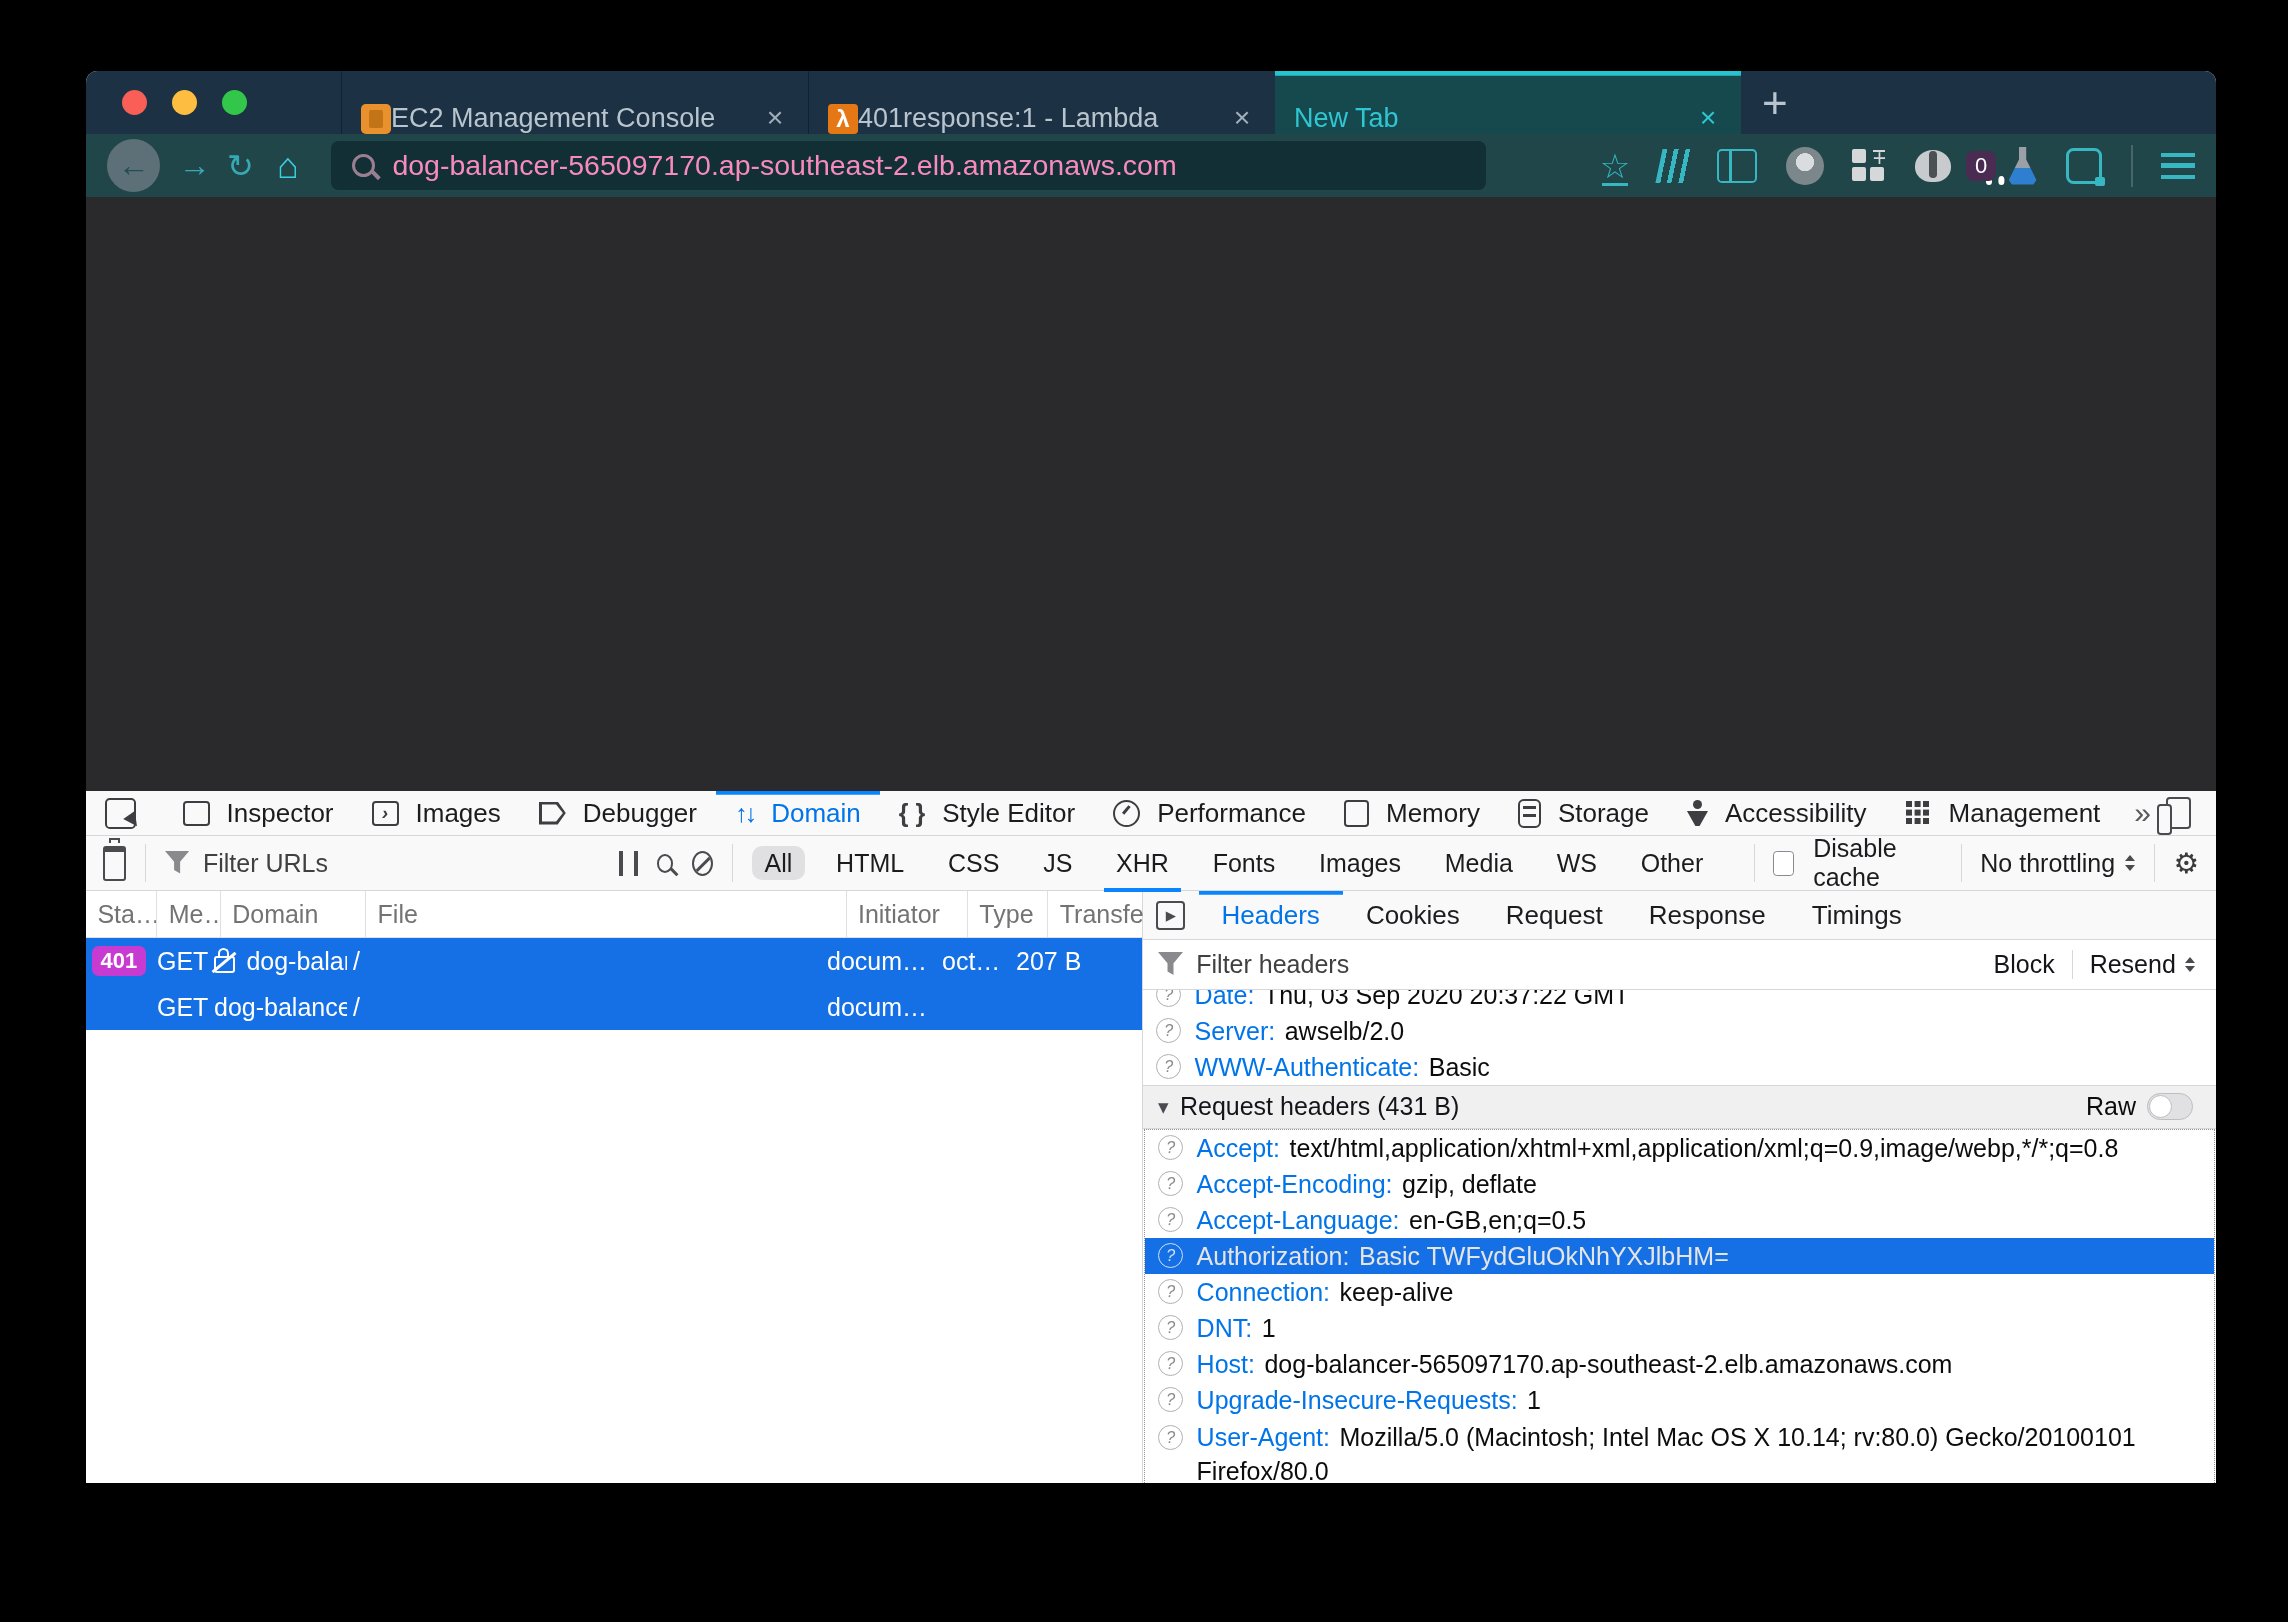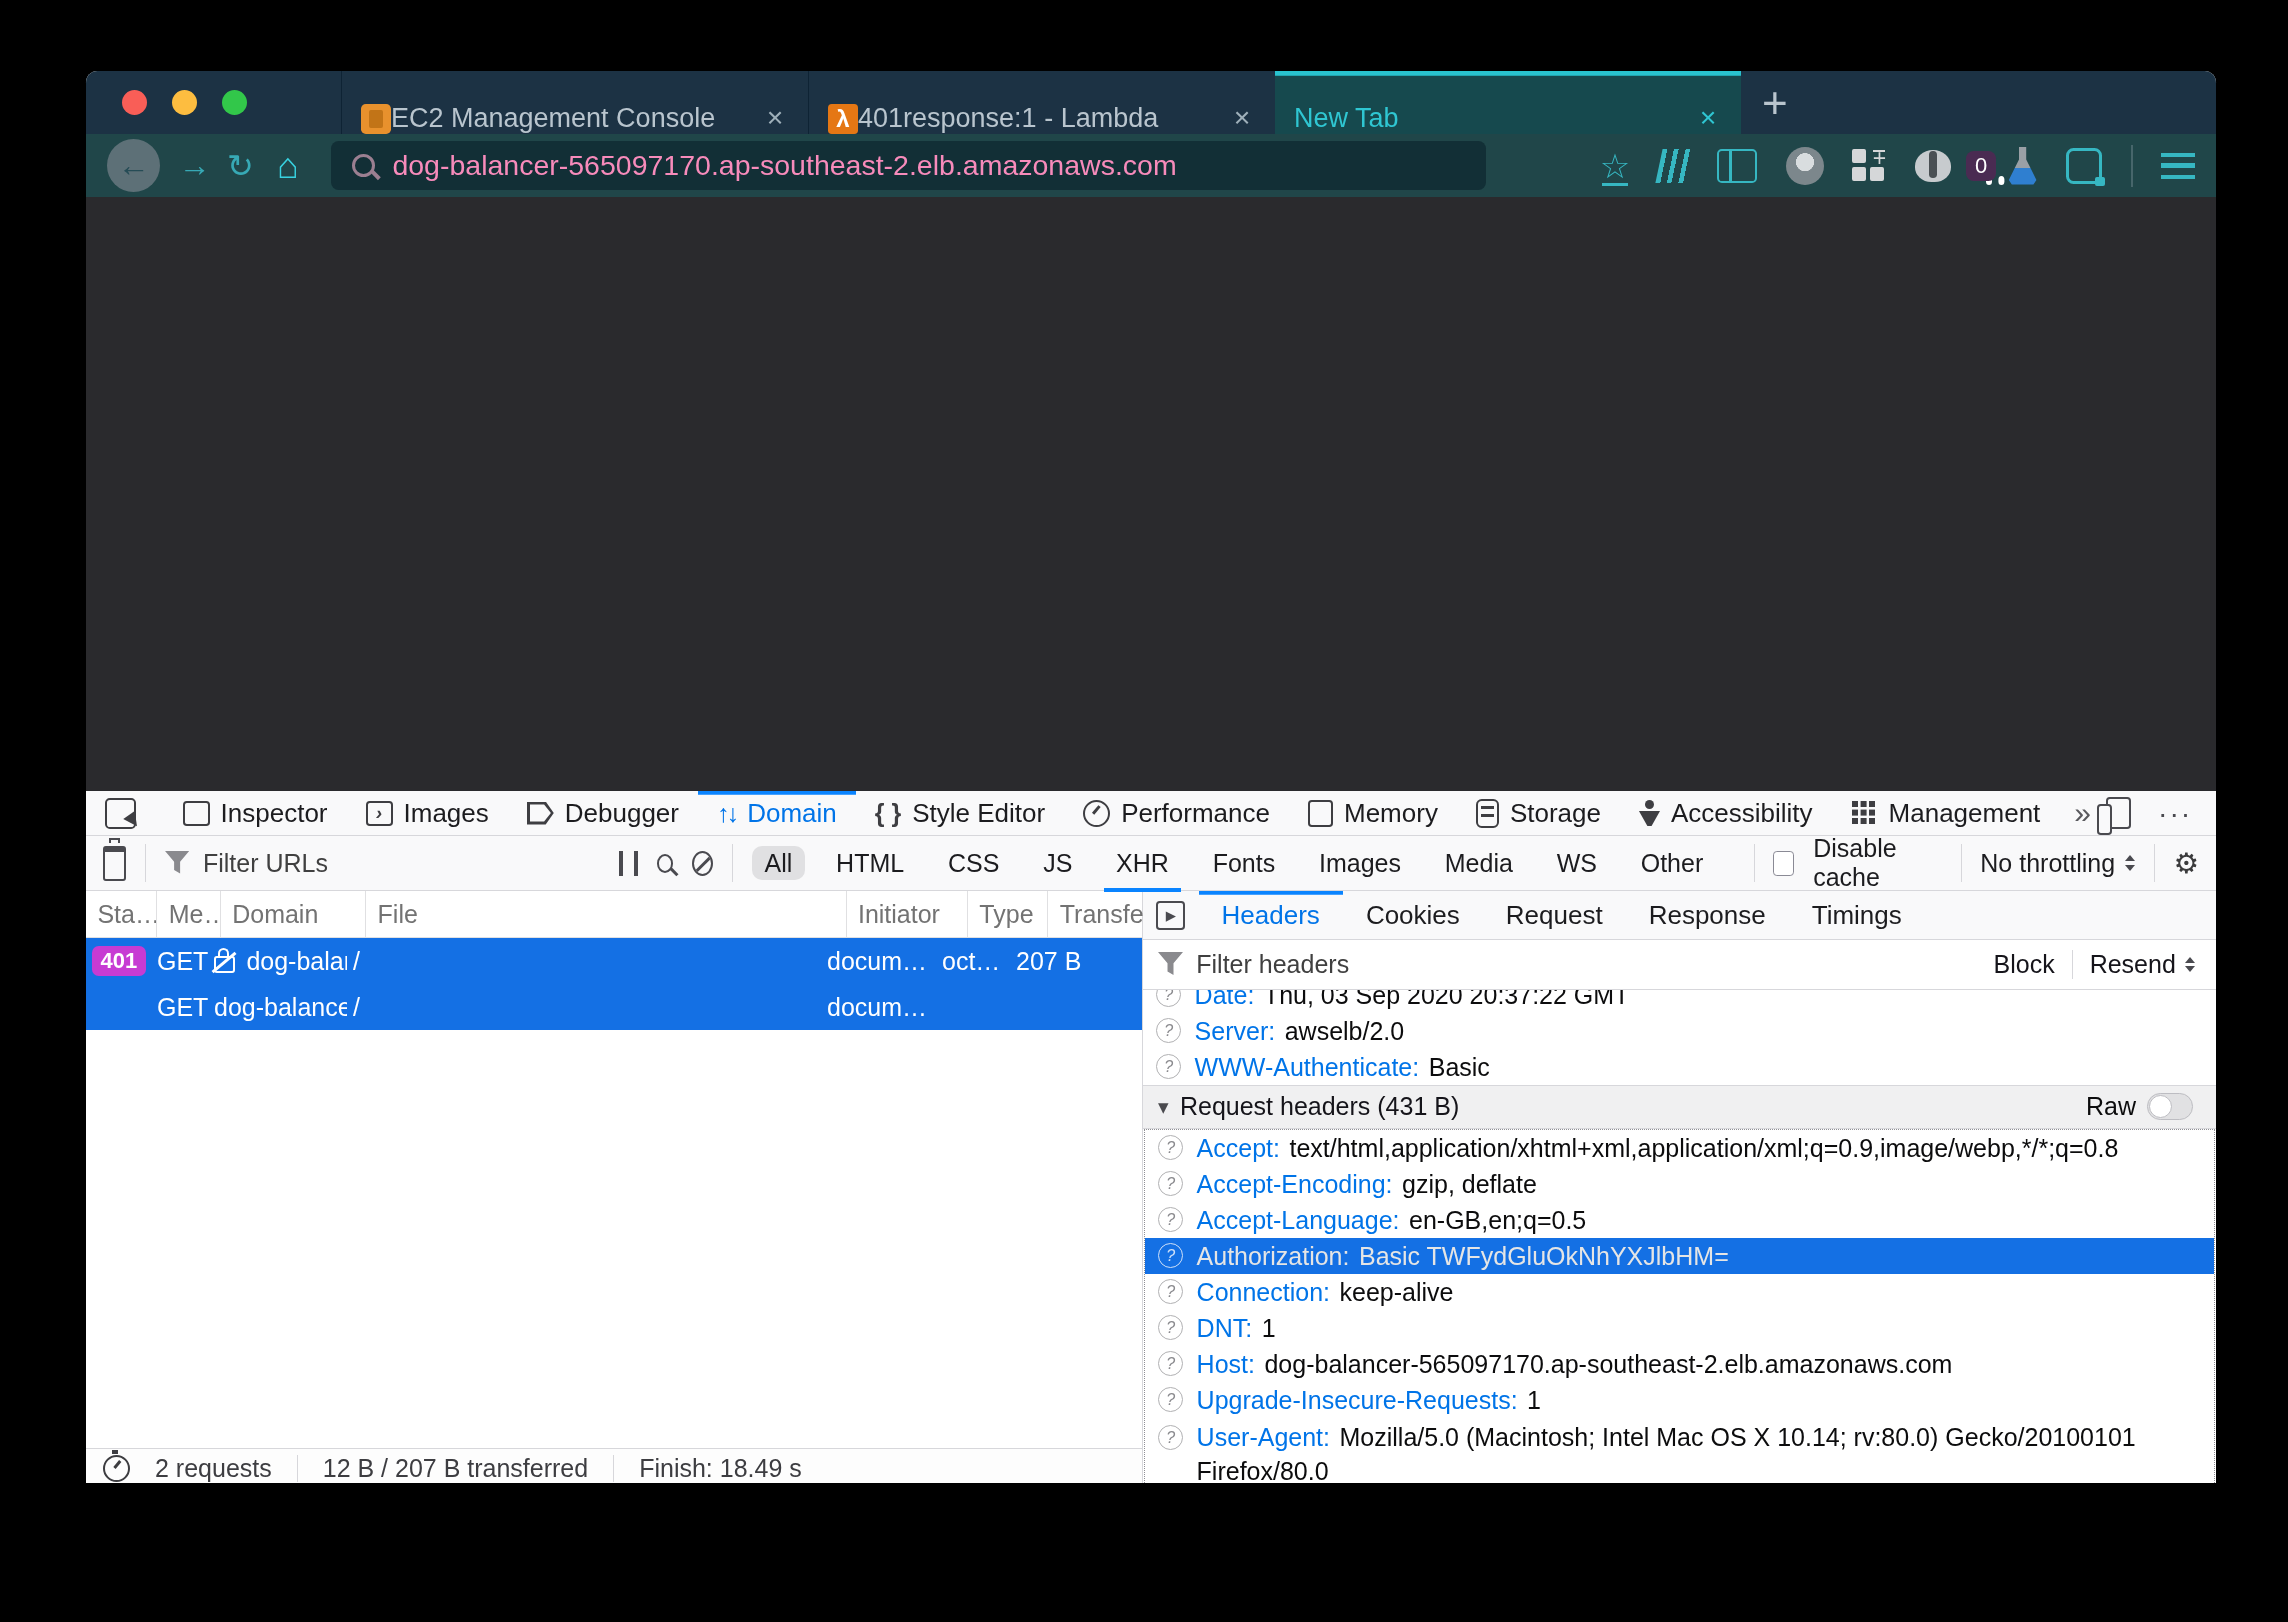--- a/index.html
+++ b/index.html
@@ -67,21 +67,21 @@
   .content{flex:none;height:594px;background:#2a2a2d;}
 
   
   .devtools{flex:1;background:#fff;color:#15141a;display:flex;flex-direction:column;font-size:25px;}
   .toolbox-tabbar{height:44px;background:#f9f9fa;border-bottom:1px solid #d7d7db;display:flex;align-items:stretch;flex:none;}
   .tt-left{display:flex;align-items:center;padding:0 7.6px;}
   .icon-pick{width:27px;height:27px;border:2.9px solid #3e3e42;border-radius:4.8px;position:relative;margin:0 11.4px;}
   .icon-pick::after{content:'';position:absolute;right:-7.6px;bottom:-7.6px;width:0;height:0;
     border:7.6px solid transparent;border-top:14.3px solid #3e3e42;transform:rotate(-35deg);}
   .tt-sep{width:1px;background:#d7d7db;margin:5.7px 3.8px;}
-  .ttab{display:flex;align-items:center;gap:11px;padding:0 19px;color:#1c1c1f;white-space:nowrap;font-size:26px;}
+  .ttab{display:flex;align-items:center;gap:17px;padding:0 19px;color:#1c1c1f;white-space:nowrap;font-size:26px;}
   .ttab.active{color:#0074e8;box-shadow:inset 0 3.8px 0 #0a84ff;}
   .ttab .tico{color:#3e3e42;}
   .ttab.active .tico{color:#0074e8;}
   .i-inspect{width:23px;height:21px;border:2.9px solid currentColor;border-radius:3.8px;}
   .i-consoleb{width:23px;height:21px;border:2.9px solid currentColor;border-radius:3.8px;display:flex;align-items:center;justify-content:center;font-size:19px;font-weight:bold;font-style:normal;}
   .i-debug{width:27px;height:23px;background:#3e3e42;clip-path:polygon(0 0,70% 0,100% 50%,70% 100%,0 100%);position:relative;}
   .i-debug i{position:absolute;left:2.9px;top:2.9px;right:2.9px;bottom:2.9px;background:#f9f9fa;clip-path:polygon(0 0,68% 0,100% 50%,68% 100%,0 100%);}
   .i-net{font-weight:bold;font-size:25px;letter-spacing:-2.9px;}
   .i-brace{font-weight:bold;font-size:25px;}
   .i-perf{width:23px;height:23px;border:2.9px solid currentColor;border-radius:50%;position:relative;}
@@ -378,28 +378,20 @@
           <span class="cell c-status"></span>
           <span class="cell c-method">GET</span>
           <span class="cell c-domain">dog-balancer-5…</span>
           <span class="cell c-file">/</span>
           <span class="cell c-init">docum…</span>
           <span class="cell c-type"></span>
           <span class="cell c-trans"></span>
           <span class="cell c-size"></span>
         </div>
         <div class="tfill"></div>
-        <div class="statusbar">
-          <span class="icon-stopwatch"></span>
-          <span>2 requests</span>
-          <span class="sb-sep"></span>
-          <span>12 B / 207 B transferred</span>
-          <span class="sb-sep"></span>
-          <span>Finish: 18.49 s</span>
-        </div>
       </div>
 
       <div class="right-pane">
         <div class="dtabs">
           <span class="toggle-box">
               <i>▶</i>
             </span>
           <span class="dtab active">Headers</span>
           <span class="dtab">Cookies</span>
           <span class="dtab">Request</span>

